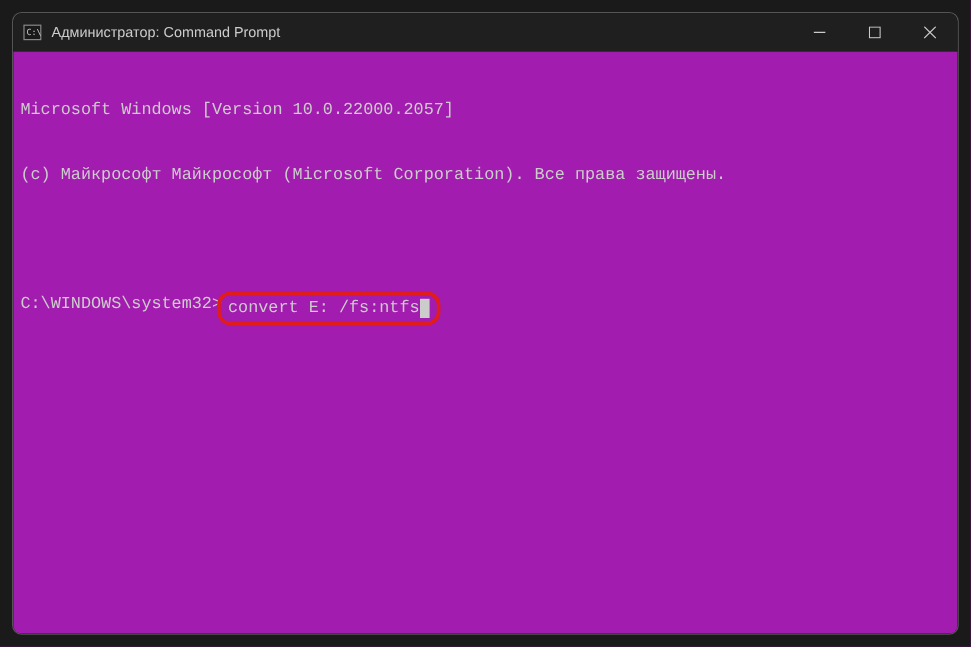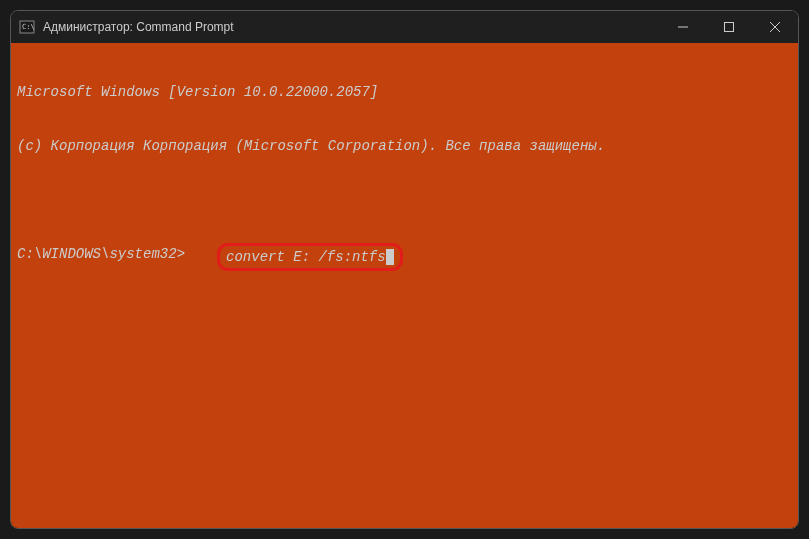--- a/index.html
+++ b/index.html
@@ -66,38 +66,36 @@
       justify-content: center;
       color: #cccccc;
       cursor: pointer;
     }
     .titlebar-btn svg {
       width: 10px;
       height: 10px;
     }
     .terminal {
       flex: 1;
-      background: #c2410c;
+      background: #a21caf;
       color: #cccccc;
       font-family: Consolas, "Courier New", monospace;
       font-size: 14px;
       line-height: 18px;
       padding: 4px 6px;
       white-space: pre;
       overflow: hidden;
       position: relative;
-      font-style: italic;
     }
     .terminal-line {
       display: block;
     }
     .prompt-line {
       display: flex;
       flex-wrap: nowrap;
-      gap: 36px;
     }
     .highlight-box {
       border: 3px solid #e21b1b;
       border-radius: 11px;
       padding: 2px 6px;
       margin-left: -4px;
       margin-top: -2px;
       display: inline-block;
     }
     .cursor {
@@ -135,19 +133,19 @@
       <div class="titlebar-btn close">
         <svg viewBox="0 0 10 10">
             <line x1="0" y1="0" x2="10" y2="10" stroke="currentColor" stroke-width="1"></line>
             <line x1="10" y1="0" x2="0" y2="10" stroke="currentColor" stroke-width="1"></line>
           </svg>
       </div>
     </div>
   </div>
   <div class="terminal">
     <span class="terminal-line">Microsoft Windows [Version 10.0.22000.2057]</span>
-    <span class="terminal-line">(c) Корпорация Корпорация (Microsoft Corporation). Все права защищены.</span>
+    <span class="terminal-line">(c) Майкрософт Майкрософт (Microsoft Corporation). Все права защищены.</span>
     <span class="terminal-line"> </span>
     <div class="prompt-line">
       <span>C:\WINDOWS\system32&gt;</span><span class="highlight-box"><span>convert E: /fs:ntfs</span><span class="cursor"></span></span>
     </div>
   </div>
 </div>
 
 </body></html>

